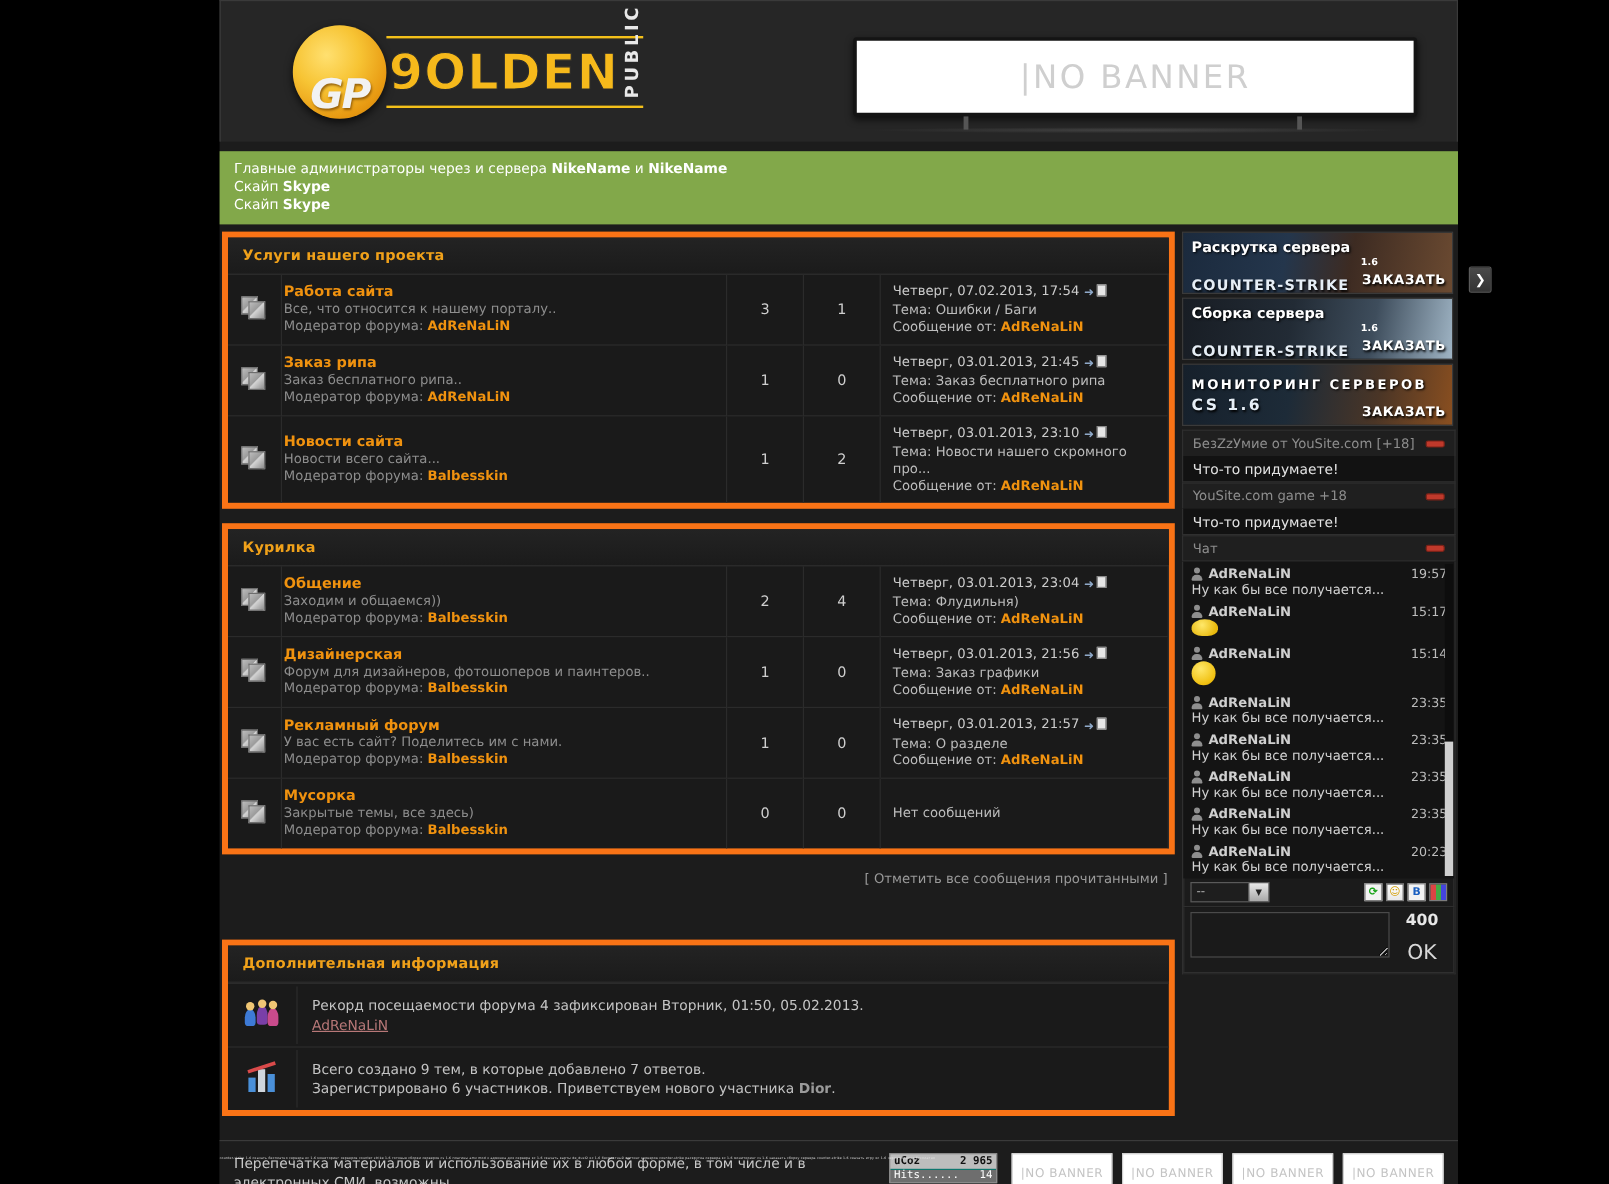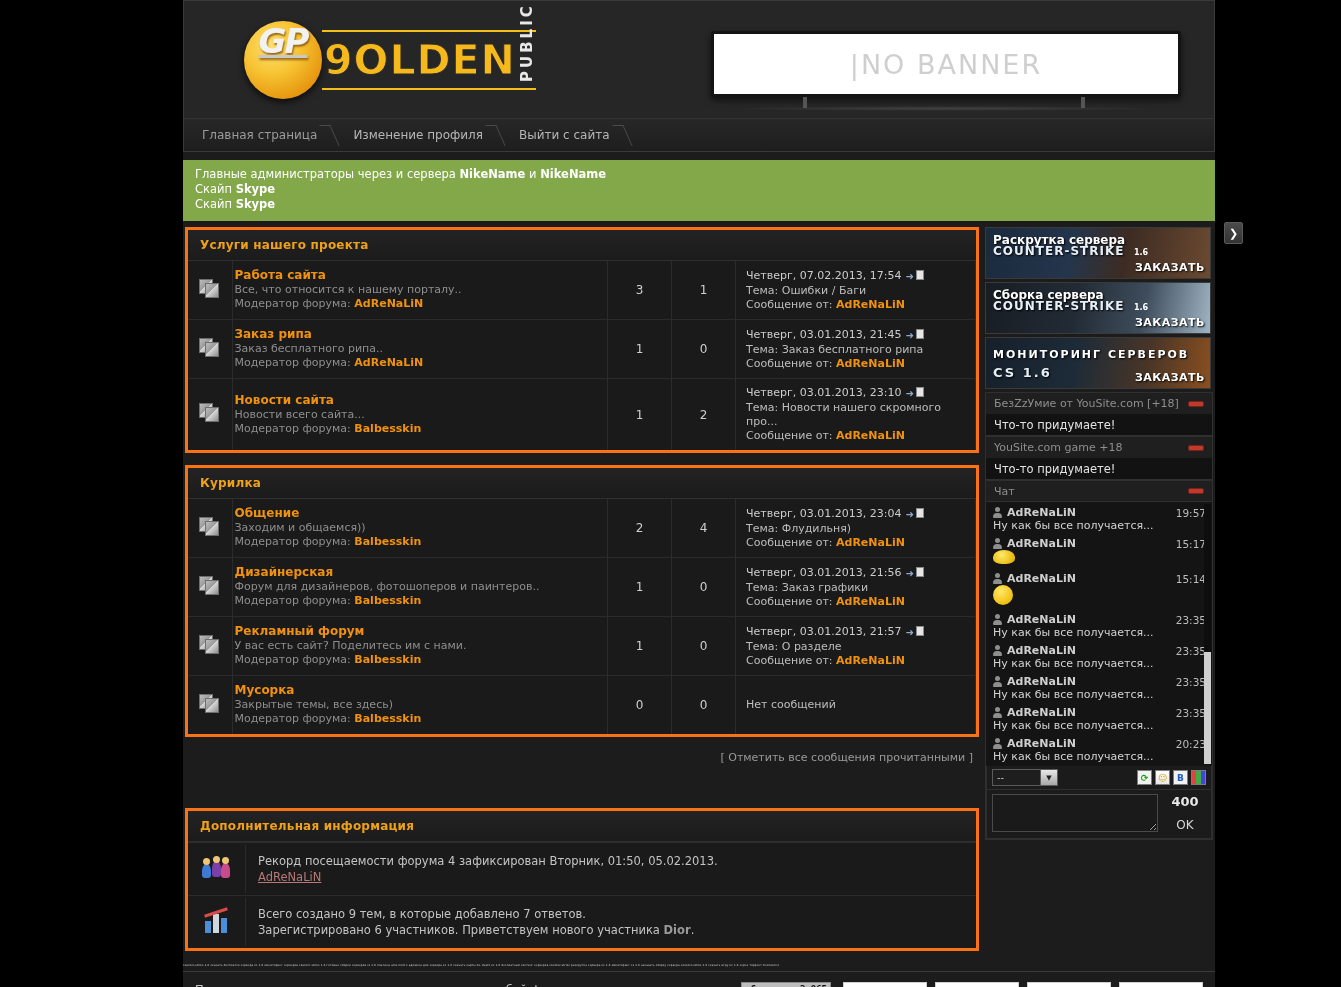--- a/index.html
+++ b/index.html
@@ -18,22 +18,22 @@
   .header {
     height: 118px; background: #262626;
     border: 1px solid #3a3a3a; border-bottom: none;
     display: flex; align-items: center; position: relative;
   }
   .logo-wrap { margin-left: 60px; display: flex; align-items: center; }
   .logo-coin {
     width: 78px; height: 78px; border-radius: 50%;
     background: radial-gradient(circle at 36% 32%, #ffe070 0%, #f7c434 38%, #e89a12 72%, #c97a06 100%);
     box-shadow: 0 3px 7px rgba(0,0,0,.7);
-    display: flex; align-items: flex-start; justify-content: center;
-    position: relative; z-index: 3; text-decoration: underline;
+    display: flex; align-items: flex-end; justify-content: center;
+    position: relative; z-index: 3;
   }
   .logo-coin span {
     font-family: "DejaVu Sans", sans-serif;
     font-weight: bold; font-style: italic; font-size: 34px;
     color: #f2f2f2; text-shadow: 1px 2px 2px rgba(120,70,0,.75);
     letter-spacing: -2px;
   }
   .logo-text { position: relative; margin-left: -16px; padding: 6px 0; }
   .logo-text::before, .logo-text::after {
     content: ""; position: absolute; left: 16px; right: 0; height: 2px; background: #f3c01a;
@@ -94,21 +94,21 @@
     padding: 7px 12px 9px; line-height: 15px; font-size: 11.5px;
   }
   .announce b { color: #fff; }
 
   
   .cols { display: flex; gap: 6px; padding: 6px 2px 0 2px; }
   .leftcol { width: 796px; }
   .rightcol { width: 228px; }
 
   
-  .block { margin-bottom: 12px; background: #1a1a1a; border: 3px solid #f97316; }
+  .block { margin-bottom: 12px; background: #1a1a1a; border: 5px solid #f97316; }
   .block-title {
     background: linear-gradient(#232323,#1b1b1b);
     border-bottom: 1px solid #2f2f2f;
     color: #f0a11a; font-weight: bold; font-size: 12px;
     padding: 8px 12px; letter-spacing: .2px;
   }
   table.forum { width: 100%; border-collapse: collapse; }
   table.forum td { border-top: 1px solid #2b2b2b; border-right: 1px solid #2b2b2b; vertical-align: middle; }
   table.forum tr:first-child td { border-top: none; }
   td.ic { width: 44px; text-align: center; padding: 8px 0; }
@@ -157,21 +157,21 @@
   .people-ic s { position: absolute; display: block; border-radius: 50% 50% 3px 3px; text-decoration: none; }
   .chart-ic { position: relative; width: 28px; height: 26px; }
   .chart-ic s { position: absolute; display: block; text-decoration: none; }
 
   
   .sb-banner { width: 226px; height: 52px; border: 1px solid #3a3a3a; margin-bottom: 3px; position: relative; overflow: hidden; }
   .sb-b1 { background: linear-gradient(100deg,#1b2a3d 0%,#24364c 38%,#3d2b22 62%,#6b4a31 100%); }
   .sb-b2 { background: linear-gradient(100deg,#181d24 0%,#222b35 40%,#3e4d5c 70%,#9fb4c4 100%); }
   .sb-b3 { background: linear-gradient(100deg,#16202b 0%,#1d2b38 40%,#4a3526 72%,#8a4f20 100%); }
   .sb-banner .t1 { position: absolute; left: 7px; top: 5px; color: #fff; font-weight: bold; font-size: 12px; text-shadow: 1px 1px 2px #000; }
-  .sb-banner .t2 { position: absolute; left: 7px; top: 16px; color: #e6eef6; font-weight: bold; font-size: 12px; letter-spacing: 1px; text-shadow: 1px 1px 2px #000; }
+  .sb-banner .t2 { position: absolute; left: 7px; top: 37px; color: #e6eef6; font-weight: bold; font-size: 12px; letter-spacing: 1px; text-shadow: 1px 1px 2px #000; }
   .sb-banner .sup { position: absolute; left: 148px; top: 20px; color: #fff; font-size: 8px; font-weight: bold; }
   .sb-banner .order { position: absolute; right: 5px; bottom: 4px; color: #fff; font-weight: bold; font-size: 11px; text-shadow: 1px 1px 2px #000; letter-spacing: .5px; }
   .sb-b3 .t1 { top: 10px; letter-spacing: 2px; font-size: 11px; }
   .sb-b3 .t2 { top: 27px; font-size: 13px; letter-spacing: 2px; }
 
   .sb-head {
     height: 22px; background: #1f1f1f; border: 1px solid #2f2f2f; border-bottom: none;
     display: flex; align-items: center; justify-content: space-between;
     padding: 0 8px; color: #8e8e8e; font-size: 11px;
   }
@@ -219,21 +219,21 @@
   .tic.smile { background: linear-gradient(#fff,#e8e8e8); color: #d4a006; }
   .tic.bold { color: #1b5fc0; }
   .tic.bars { background: linear-gradient(90deg,#d44 0 33%,#4a4 33% 66%,#44d 66% 100%); }
 
   .chat-input-row {
     display: flex; border: 1px solid #2f2f2f; border-top: none; background: #1b1b1b; padding: 4px 5px 6px 5px; gap: 6px;
   }
   .chat-ta { flex: 1; height: 38px; background: #1a1a1a; border: 1px solid #4a4a4a; }
   .chat-right { width: 42px; text-align: center; }
   .chat-right .cnt { color: #e8e8e8; font-weight: bold; font-size: 13px; }
-  .chat-right .ok { color: #d8d8d8; font-size: 12px; margin-top: 9px; }
+  .chat-right .ok { color: #d8d8d8; font-size: 17px; margin-top: 9px; }
 
   
   .side-toggle {
     position: absolute; left: 1224px; top: 222px; width: 19px; height: 22px;
     background: linear-gradient(#4a4a4a,#333); border: 1px solid #5a5a5a; border-radius: 2px;
     display: flex; align-items: center; justify-content: center;
     color: #fff; font-size: 11px; font-weight: bold;
   }
 
   
@@ -273,25 +273,20 @@
       <div class="banner-top">
         <span class="lbl">|NO BANNER</span>
       </div>
       <div class="banner-legs">
         <i></i>
         <i></i>
         <div class="shadow"></div>
       </div>
     </div>
 
-    <div class="nav">
-      <a href="#">Главная страница</a>
-      <a href="#">Изменение профиля</a>
-      <a href="#">Выйти с сайта</a>
-    </div>
 
     <div class="announce">
       <div>
         <span>Главные администраторы через и сервера </span><b>NikeName</b><span> и </span><b>NikeName</b>
       </div>
       <div>
         <span>Скайп </span><b>Skype</b>
       </div>
       <div>
         <span>Скайп </span><b>Skype</b>

